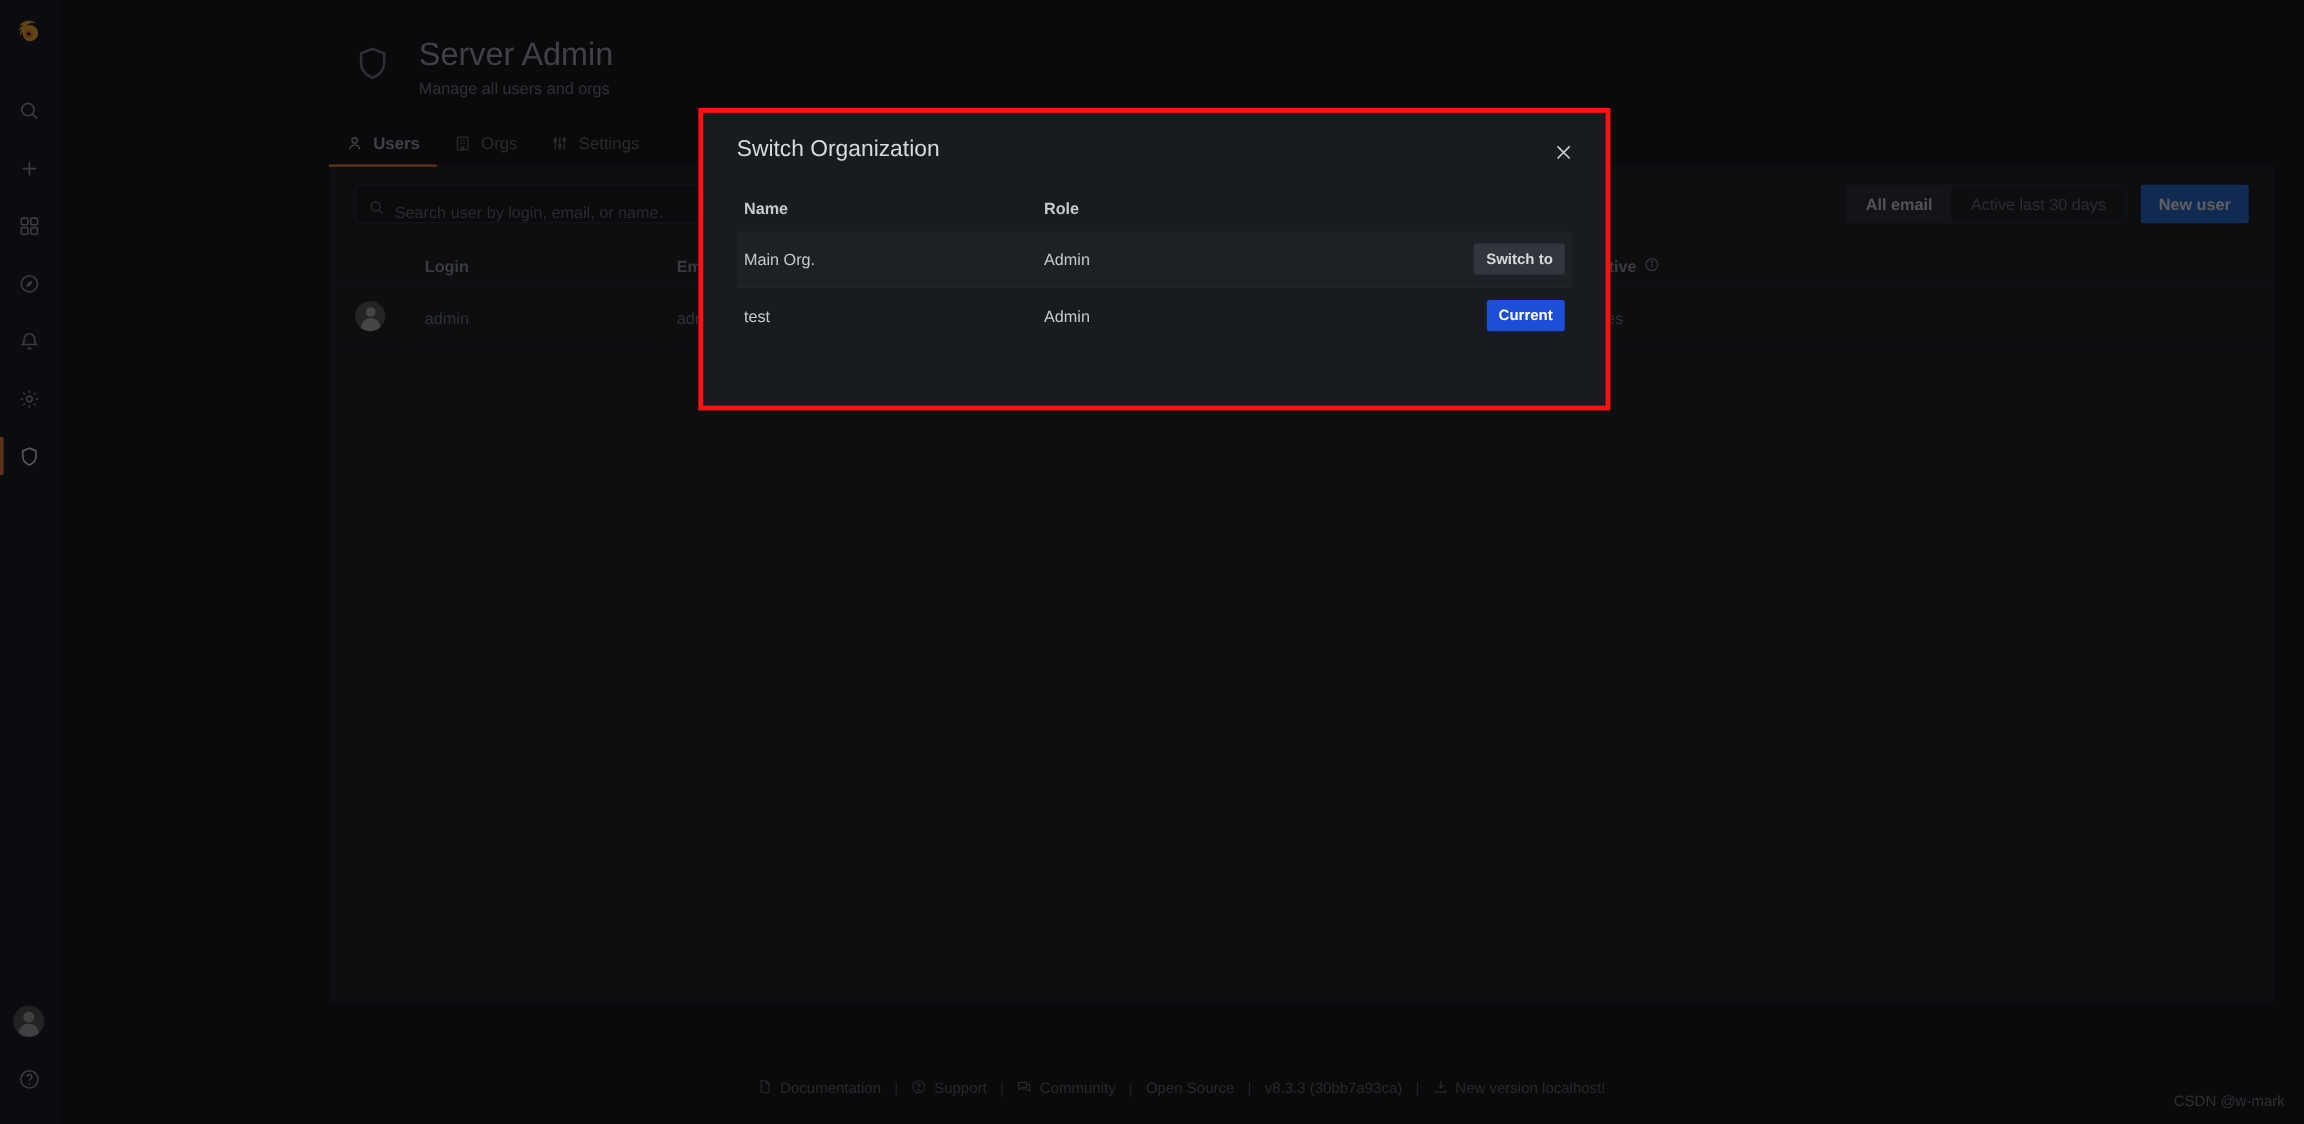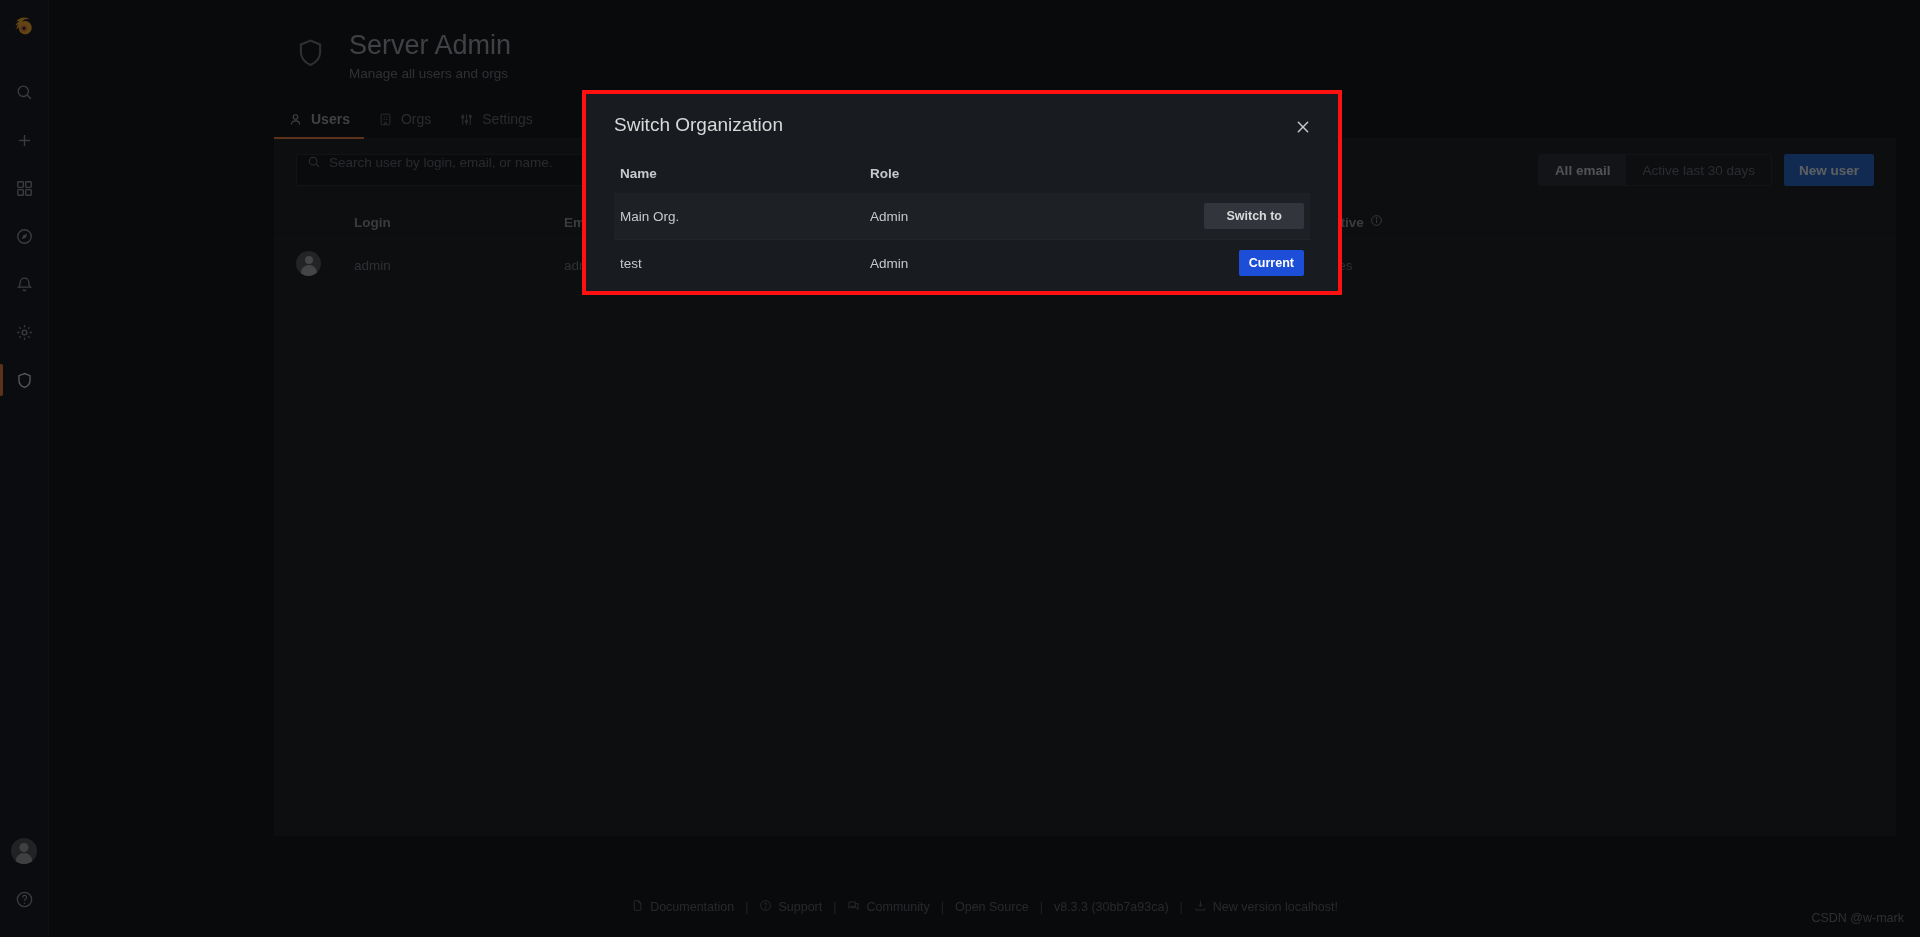--- a/index.html
+++ b/index.html
@@ -78,21 +78,21 @@
     width: 1622px; height: 697px;
     background: #141619;
   }
   .panel-toolbar {
     display: flex; align-items: center; padding: 15px 22px 0 22px;
     gap: 12px;
   }
   .search-box {
     flex: 0 0 auto; width: 440px; height: 32px;
     background: #0e0f12; border: 1px solid #24262b; border-radius: 2px;
-    display: flex; align-items: flex-start; gap: 8px; padding: 0 10px;
+    display: flex; align-items: flex-end; gap: 8px; padding: 0 10px;
   }
   .search-box .ph { font-size: 13.5px; color: #5d5f63; }
   .toolbar-spacer { flex: 1 1 auto; }
   .radio-group { display: flex; height: 32px; border: 1px solid #24262b; border-radius: 2px; overflow: hidden; }
   .radio-btn {
     padding: 0 16px; height: 30px; display: flex; align-items: center;
     font-size: 13.5px; color: #62646a; background: transparent;
   }
   .radio-btn.selected { background: #24262b; color: #c7c9cc; font-weight: bold; }
   .primary-btn {
@@ -137,21 +137,21 @@
   .watermark {
     position: absolute; right: 16px; bottom: 12px;
     font-size: 12.5px; color: #6a6c70;
   }
 
   
   .modal-overlay {
     position: absolute; inset: 0; background: rgba(8,9,11,0.62); z-index: 20;
   }
   .modal {
-    position: absolute; left: 582px; top: 90px; width: 760px; height: 205px;
+    position: absolute; left: 582px; top: 90px; width: 760px; height: 252px;
     background: #181b1f;
     border: 4px solid #ff1111;
     z-index: 21;
   }
   .modal-head {
     display: flex; align-items: flex-start; justify-content: space-between;
     padding: 20px 22px 0 28px;
   }
   .modal-title { font-size: 19px; color: #d8d9da; font-weight: 400; }
   .modal-close {
@@ -167,21 +167,21 @@
   table.orgs td {
     font-size: 13.5px; color: #c7c9cc; padding: 10px 6px;
     border-bottom: 1px solid #22252a;
   }
   table.orgs tbody tr:first-child td { background: #1d2025; }
   table.orgs tbody tr:last-child td { border-bottom: none; }
   .col-name { width: 250px; }
   .col-role { width: 330px; }
   .col-act { text-align: right; }
   .btn-switch {
-    display: inline-flex; align-items: center; height: 26px; padding: 0 22px;
+    display: inline-flex; align-items: center; height: 26px; padding: 0 10px;
     background: #32353b; color: #d8d9da; font-size: 12.5px; font-weight: bold;
     border-radius: 2px;
   }
   .btn-current {
     display: inline-flex; align-items: center; height: 26px; padding: 0 10px;
     background: #1d4ed8; color: #ffffff; font-size: 12.5px; font-weight: bold;
     border-radius: 2px;
   }
 </style>
 </head>

